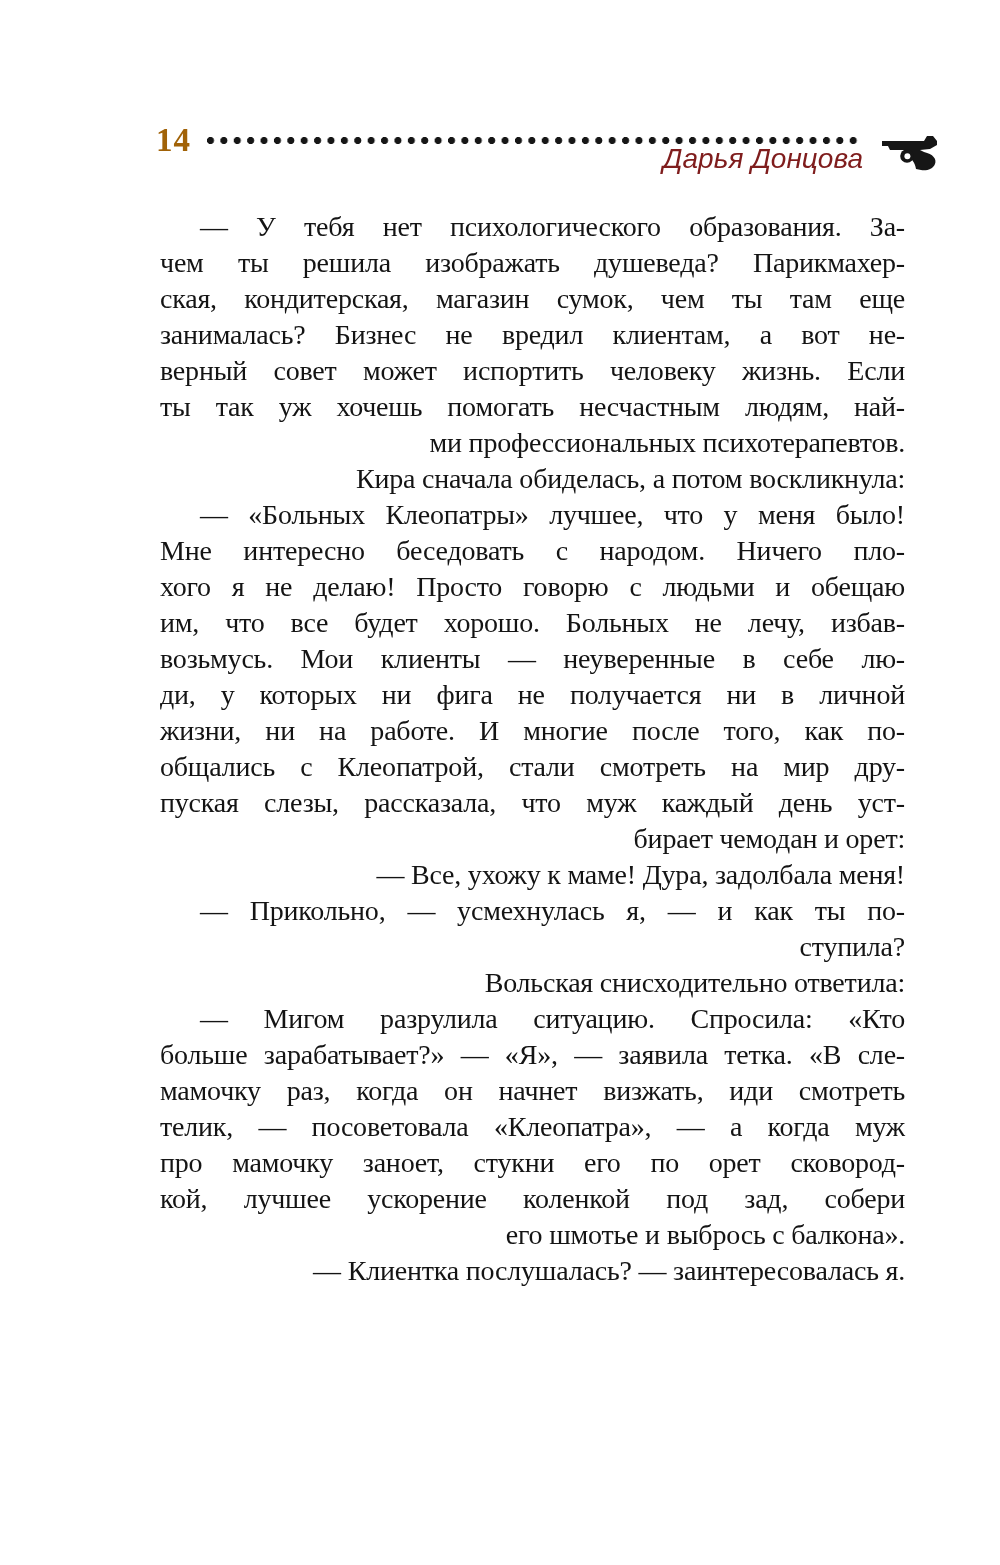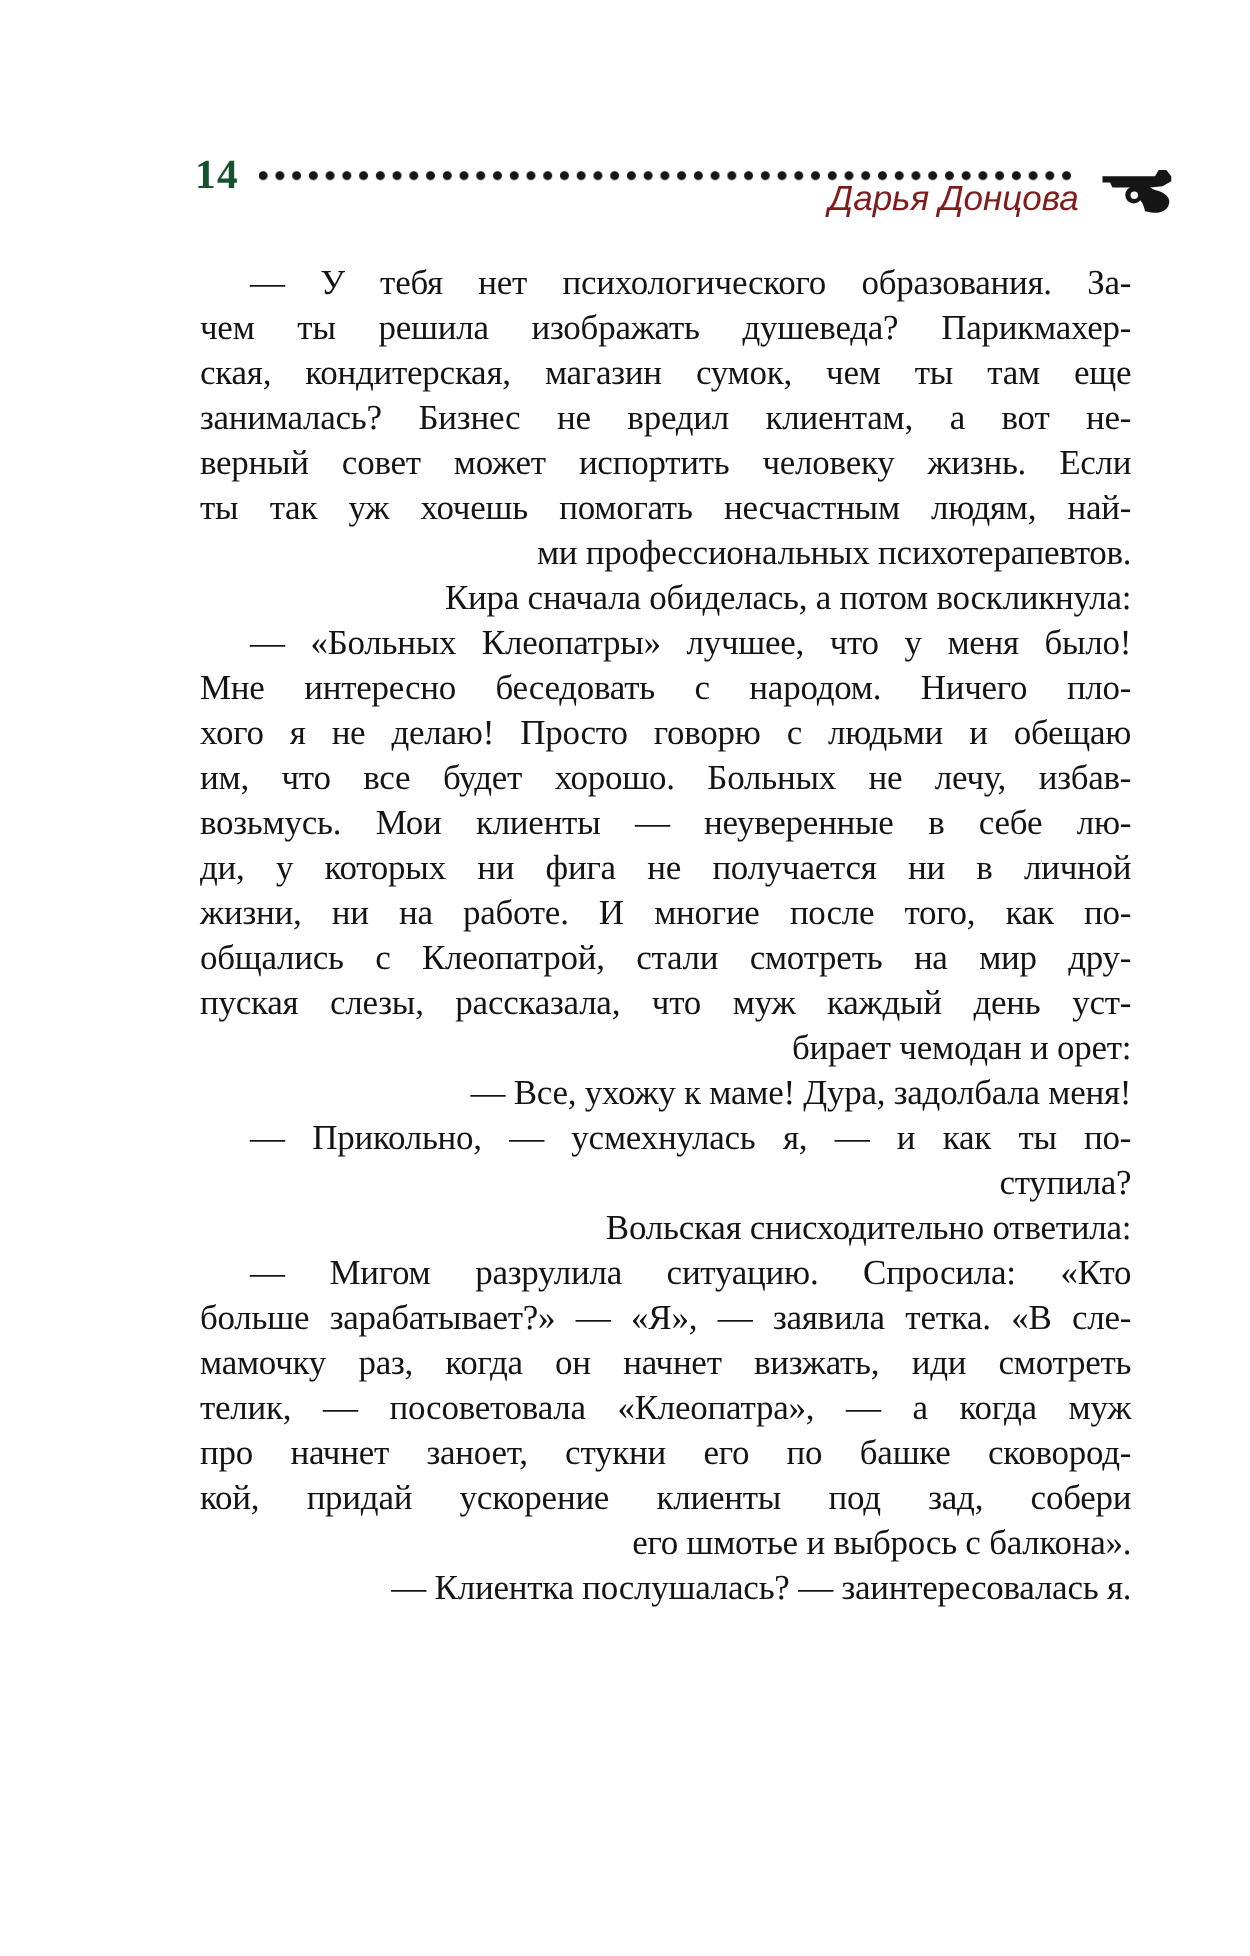--- a/index.html
+++ b/index.html
@@ -14,21 +14,21 @@
     margin: 0 auto;
   }
   .page-number {
     position: absolute;
     left: 156px;
     top: 124px;
     font-size: 33px;
     line-height: 33px;
     font-weight: bold;
     letter-spacing: 1px;
-    color: #14532d;
+    color: #a16207;
   }
   .dot-leader {
     position: absolute;
     left: 207px;
     top: 136px;
     width: 656px;
     height: 9px;
     background-image: radial-gradient(circle at 3.5px 4.5px, #161616 3.2px, transparent 3.9px);
     background-size: 13.4px 9px;
     background-repeat: repeat-x;
@@ -128,22 +128,22 @@
 
     <div class="para">
       <div class="line fl">Вольская снисходительно ответила:</div>
     </div>
 
     <div class="para">
       <div class="line jl fl">— Мигом разрулила ситуацию. Спросила: «Кто</div>
       <div class="line jl">больше зарабатывает?» — «Я», — заявила тетка. «В сле-</div>
       <div class="line jl">мамочку раз, когда он начнет визжать, иди смотреть</div>
       <div class="line jl">телик, — посоветовала «Клеопатра», — а когда муж</div>
-      <div class="line jl">про начнет заноет, стукни его по башке сковород-</div>
-      <div class="line jl">кой, придай ускорение клиенты под зад, собери</div>
+      <div class="line jl">про мамочку заноет, стукни его по орет сковород-</div>
+      <div class="line jl">кой, лучшее ускорение коленкой под зад, собери</div>
       <div class="line">его шмотье и выбрось с балкона».</div>
     </div>
 
     <div class="para">
       <div class="line fl">— Клиентка послушалась? — заинтересовалась я.</div>
     </div>
 
   </div>
 </div>
 

